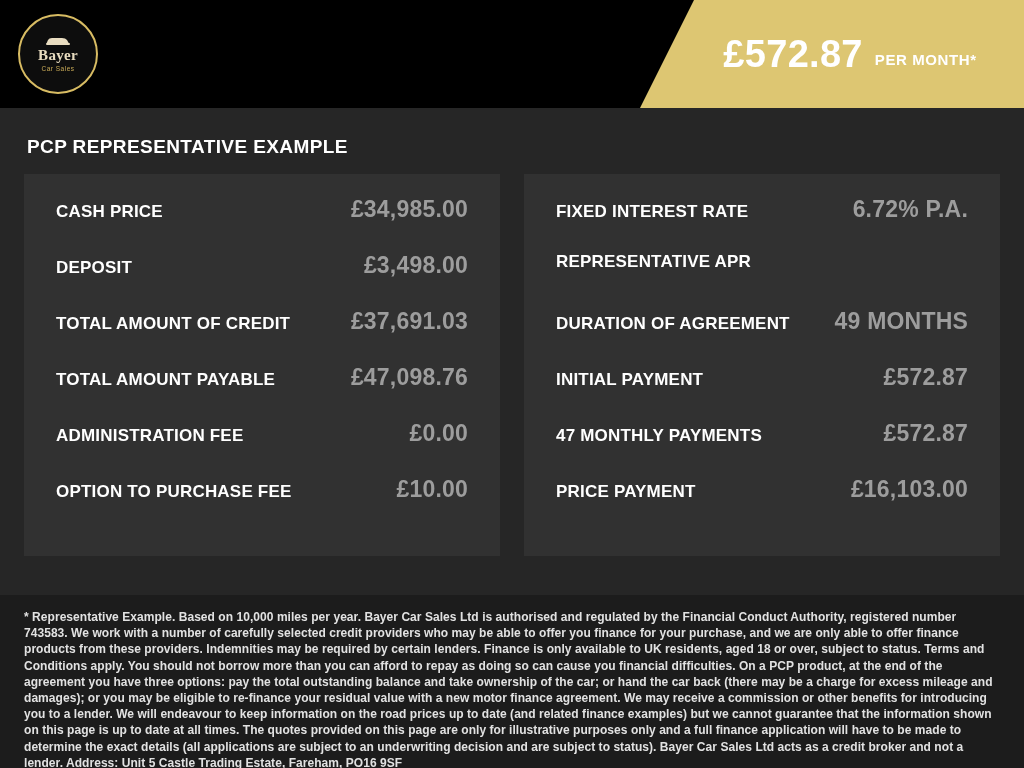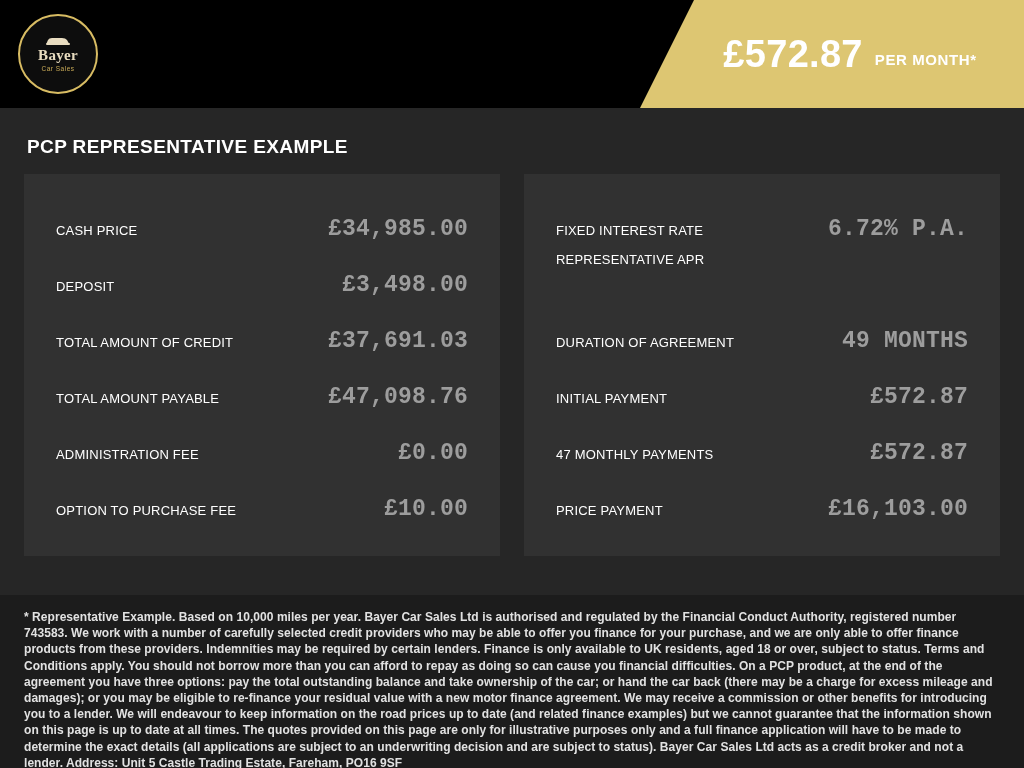--- a/index.html
+++ b/index.html
@@ -134,33 +134,32 @@
   }
 
   .row {
     display: flex;
     align-items: baseline;
     justify-content: space-between;
     height: 56px;
   }
   .row-label {
     color: #ffffff;
-    font-size: 13px;
-    font-weight: normal;
+    font-size: 17px;
+    font-weight: bold;
     letter-spacing: .2px;
     white-space: nowrap;
   }
   .row-value {
     color: #9d9d9d;
     font-size: 23px;
     font-weight: bold;
     letter-spacing: .2px;
     white-space: nowrap;
-    font-family: Liberation Mono, monospace;
-    margin-top: 20px;
+    font-family: Liberation Sans, sans-serif;
   }
 
   
   .footer {
     position: relative;
     width: 100%;
     height: 173px;
     background: #1c1c1c;
     padding: 14px 24px 0 24px;
   }

